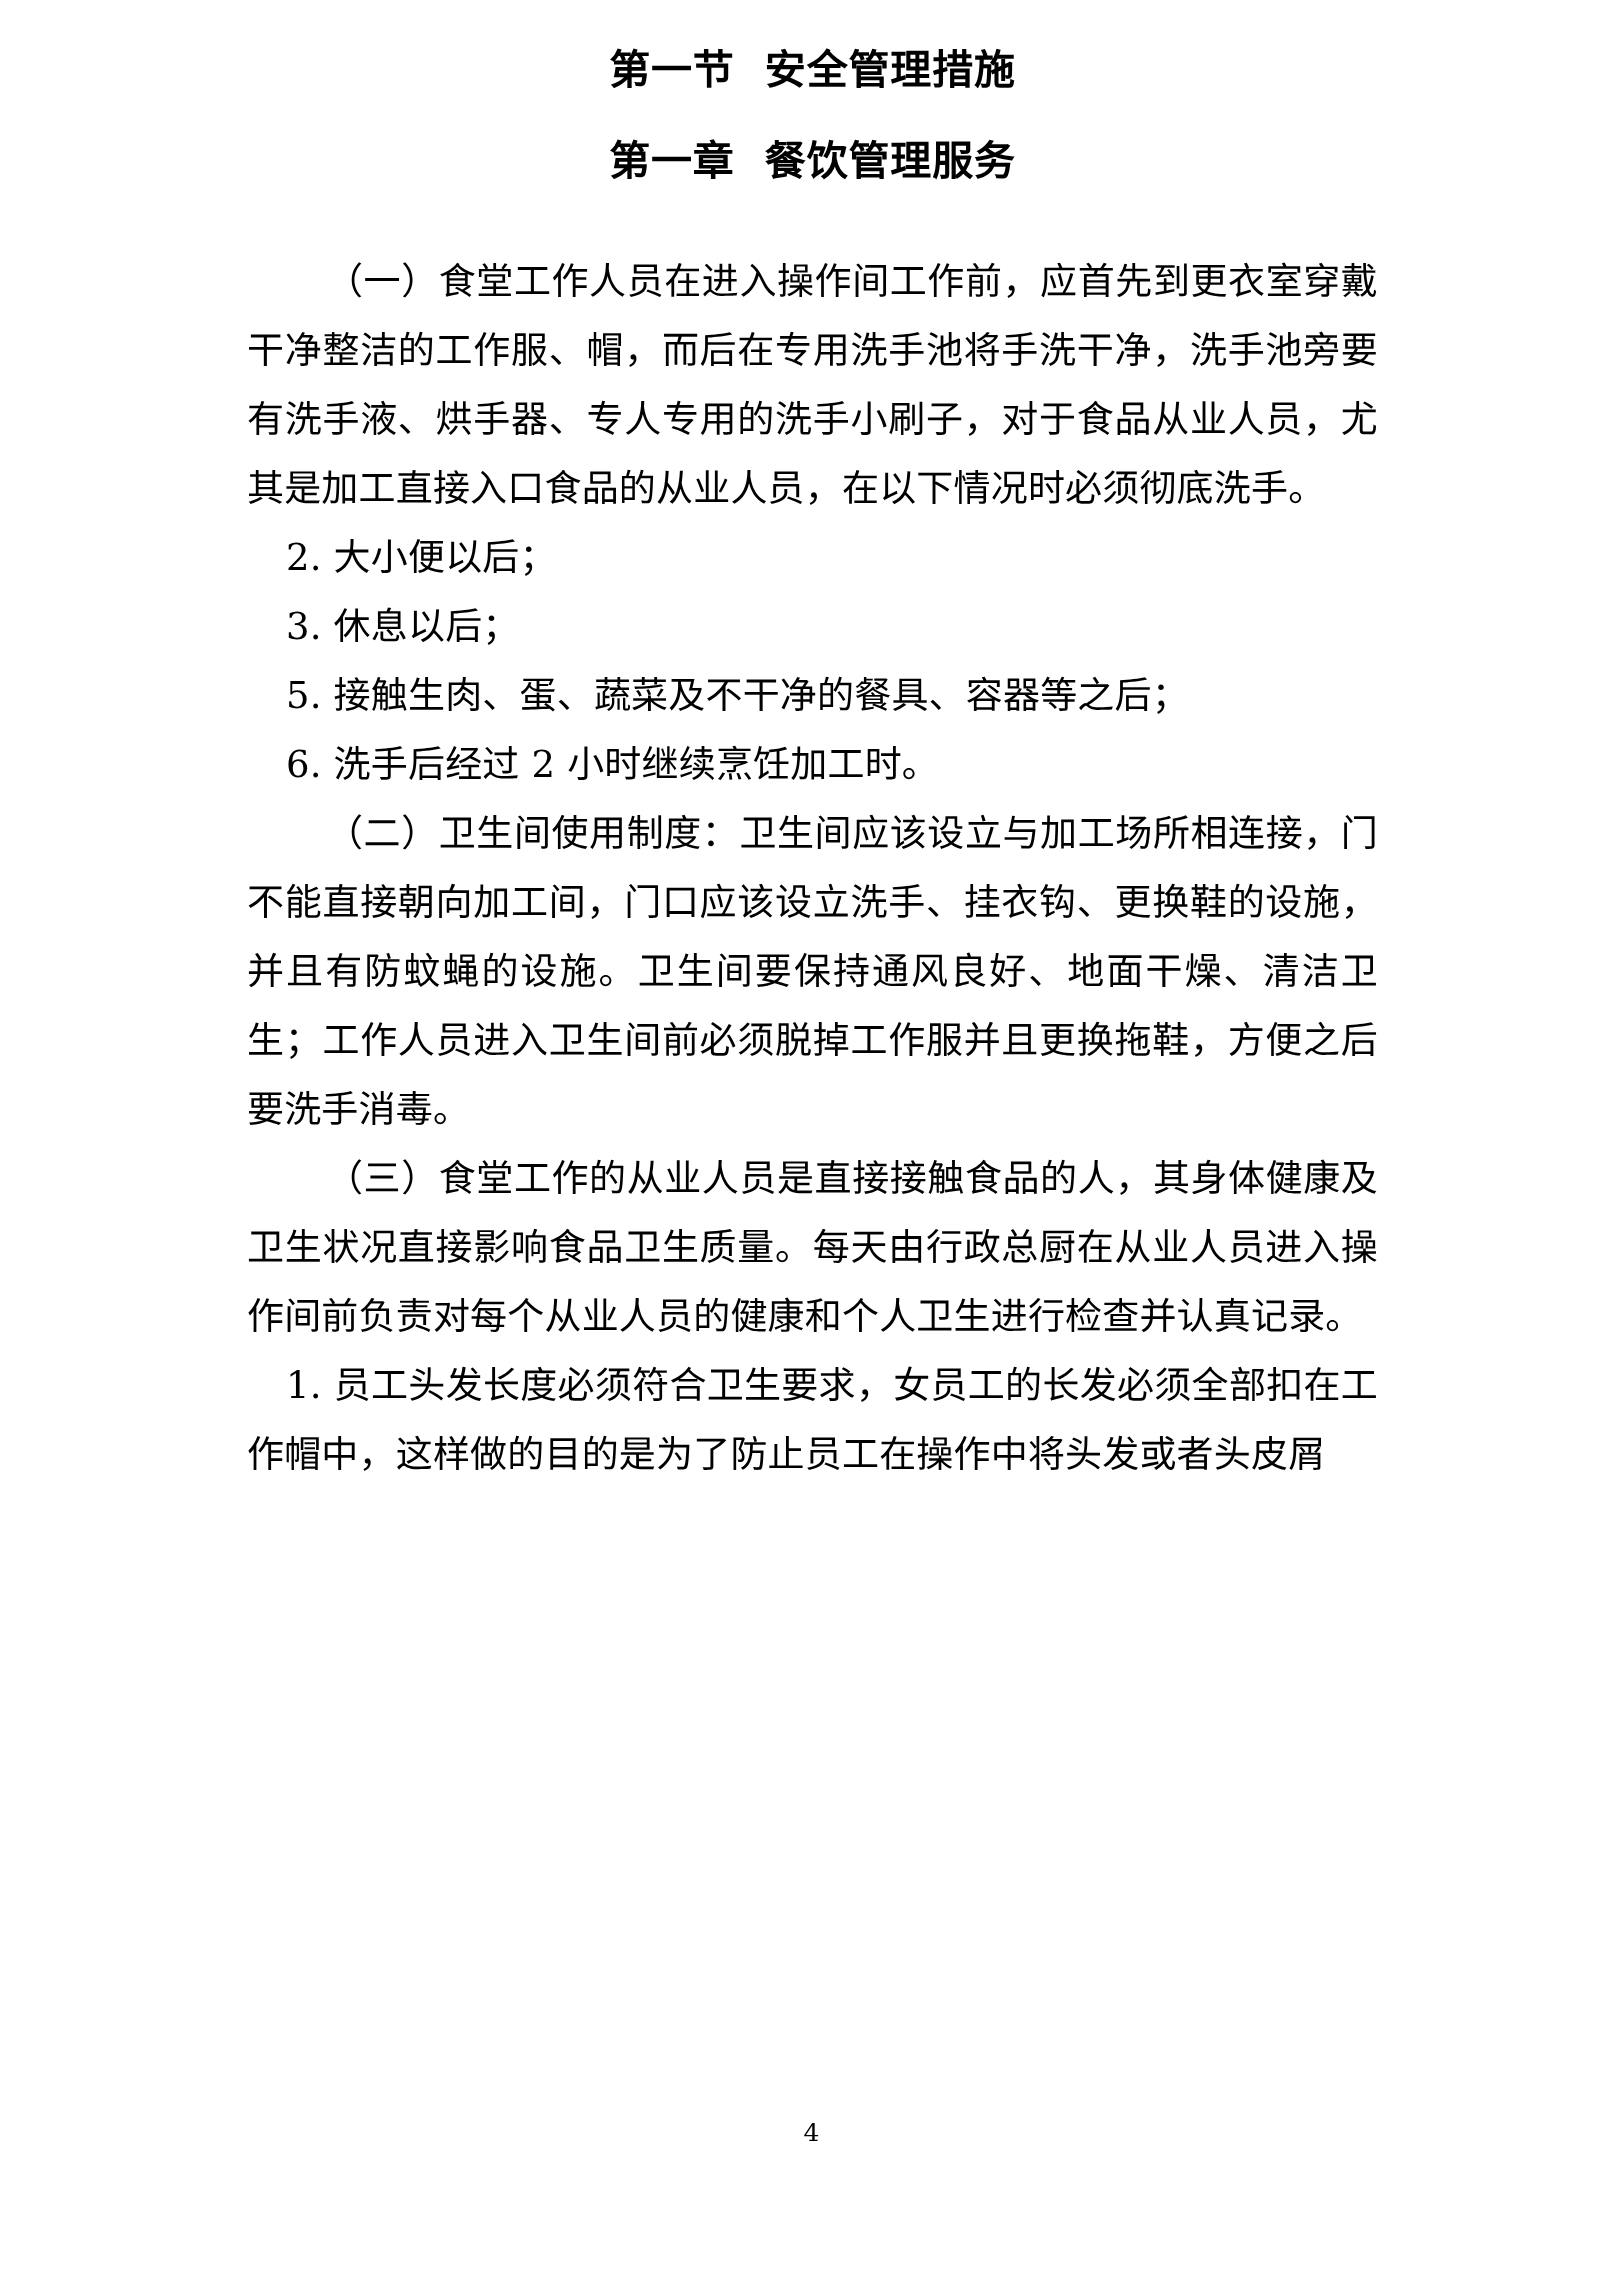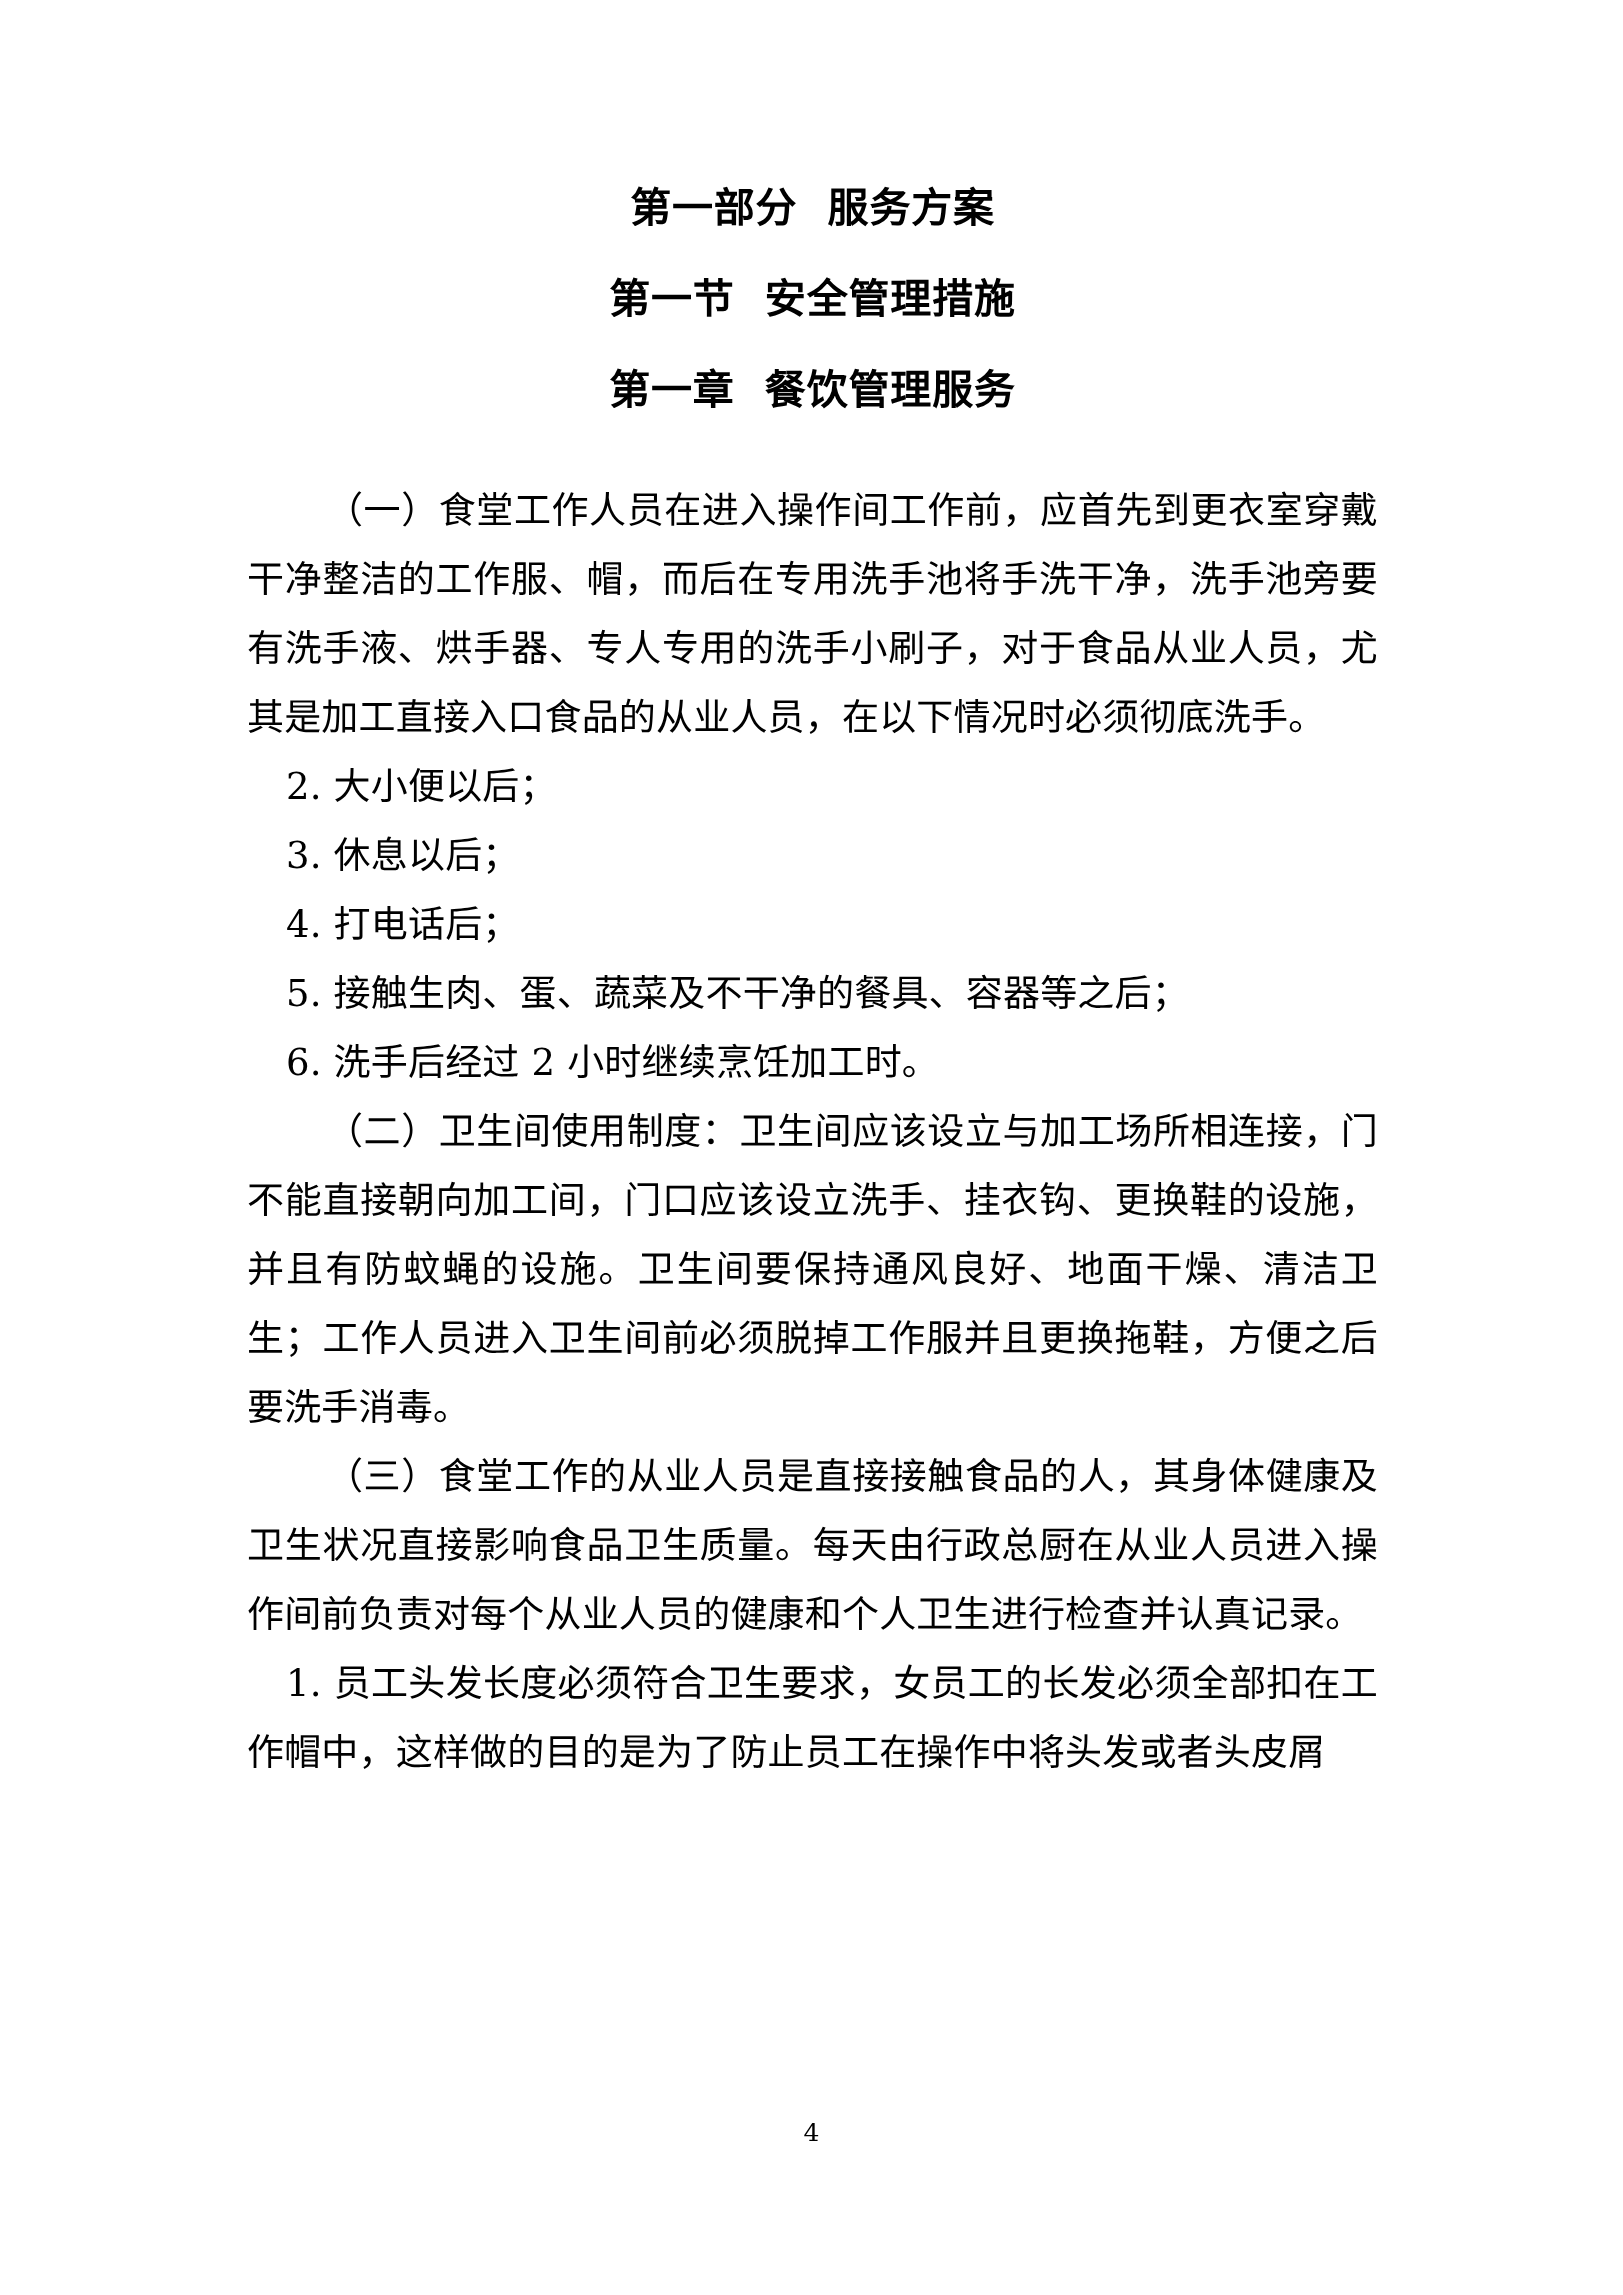--- a/index.html
+++ b/index.html
@@ -81,31 +81,29 @@
     line-height: 1;
   }
 </style>
 </head>
 <body>
 
 <div class="page">
 
   <div class="content">
 
-    <div class="heading h-part">第一部分  服务方案</div>
 
     <div class="heading h-section">第一节  安全管理措施</div>
 
     <div class="heading h-chapter">第一章  餐饮管理服务</div>
 
     <p class="para indent2 first-para">（一）食堂工作人员在进入操作间工作前，应首先到更衣室穿戴干净整洁的工作服、帽，而后在专用洗手池将手洗干净，洗手池旁要有洗手液、烘手器、专人专用的洗手小刷子，对于食品从业人员，尤其是加工直接入口食品的从业人员，在以下情况时必须彻底洗手。</p>
 
     <p class="listitem">2. 大小便以后；</p>
     <p class="listitem">3. 休息以后；</p>
-    <p class="listitem">4. 打电话后；</p>
     <p class="listitem">5. 接触生肉、蛋、蔬菜及不干净的餐具、容器等之后；</p>
     <p class="listitem">6. 洗手后经过 2 小时继续烹饪加工时。</p>
 
     <p class="para indent2">（二）卫生间使用制度：卫生间应该设立与加工场所相连接，门不能直接朝向加工间，门口应该设立洗手、挂衣钩、更换鞋的设施，并且有防蚊蝇的设施。卫生间要保持通风良好、地面干燥、清洁卫生；工作人员进入卫生间前必须脱掉工作服并且更换拖鞋，方便之后要洗手消毒。</p>
 
     <p class="para indent2">（三）食堂工作的从业人员是直接接触食品的人，其身体健康及卫生状况直接影响食品卫生质量。每天由行政总厨在从业人员进入操作间前负责对每个从业人员的健康和个人卫生进行检查并认真记录。</p>
 
     <p class="para indent1">1. 员工头发长度必须符合卫生要求，女员工的长发必须全部扣在工作帽中，这样做的目的是为了防止员工在操作中将头发或者头皮屑</p>
 
   </div>

